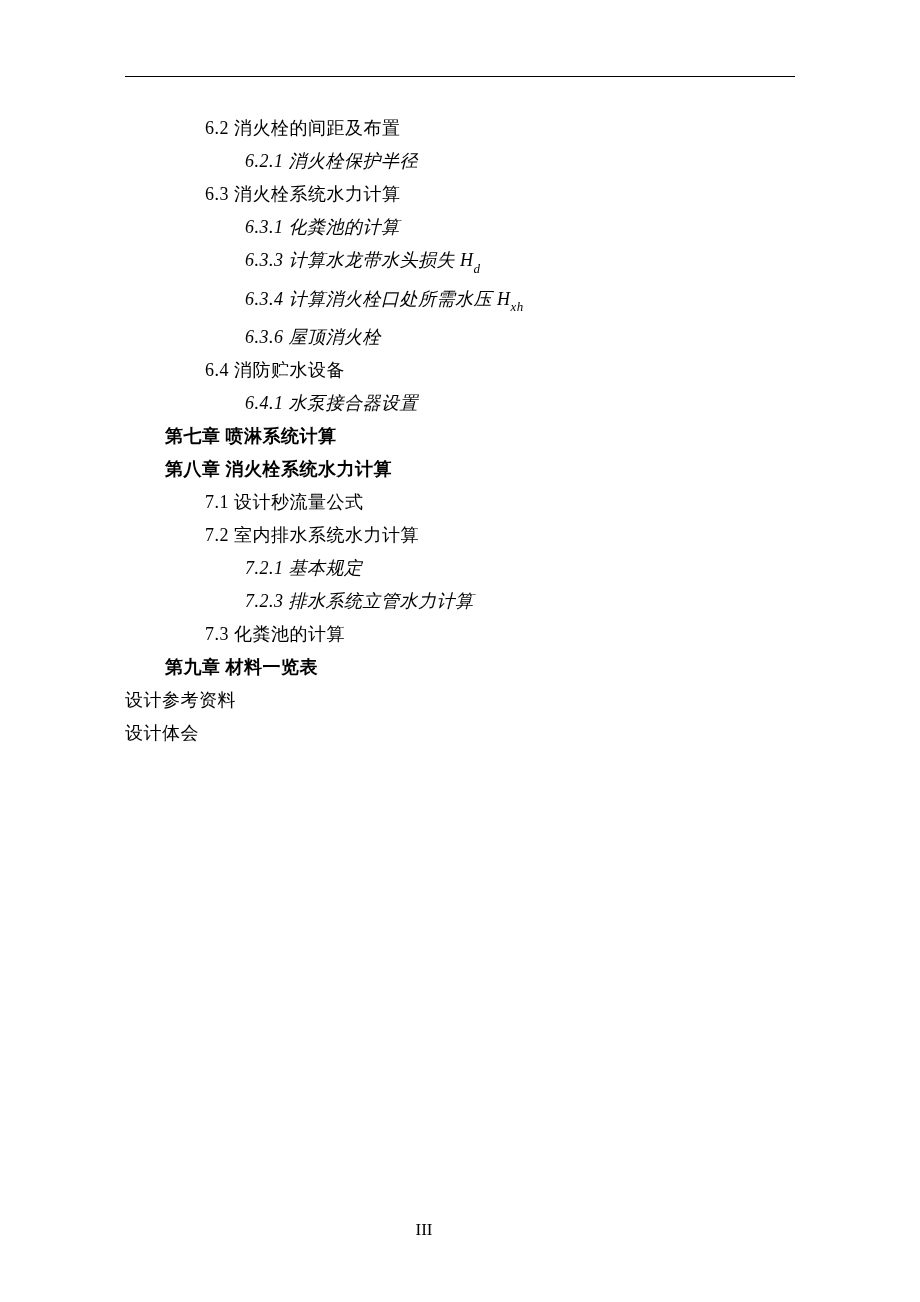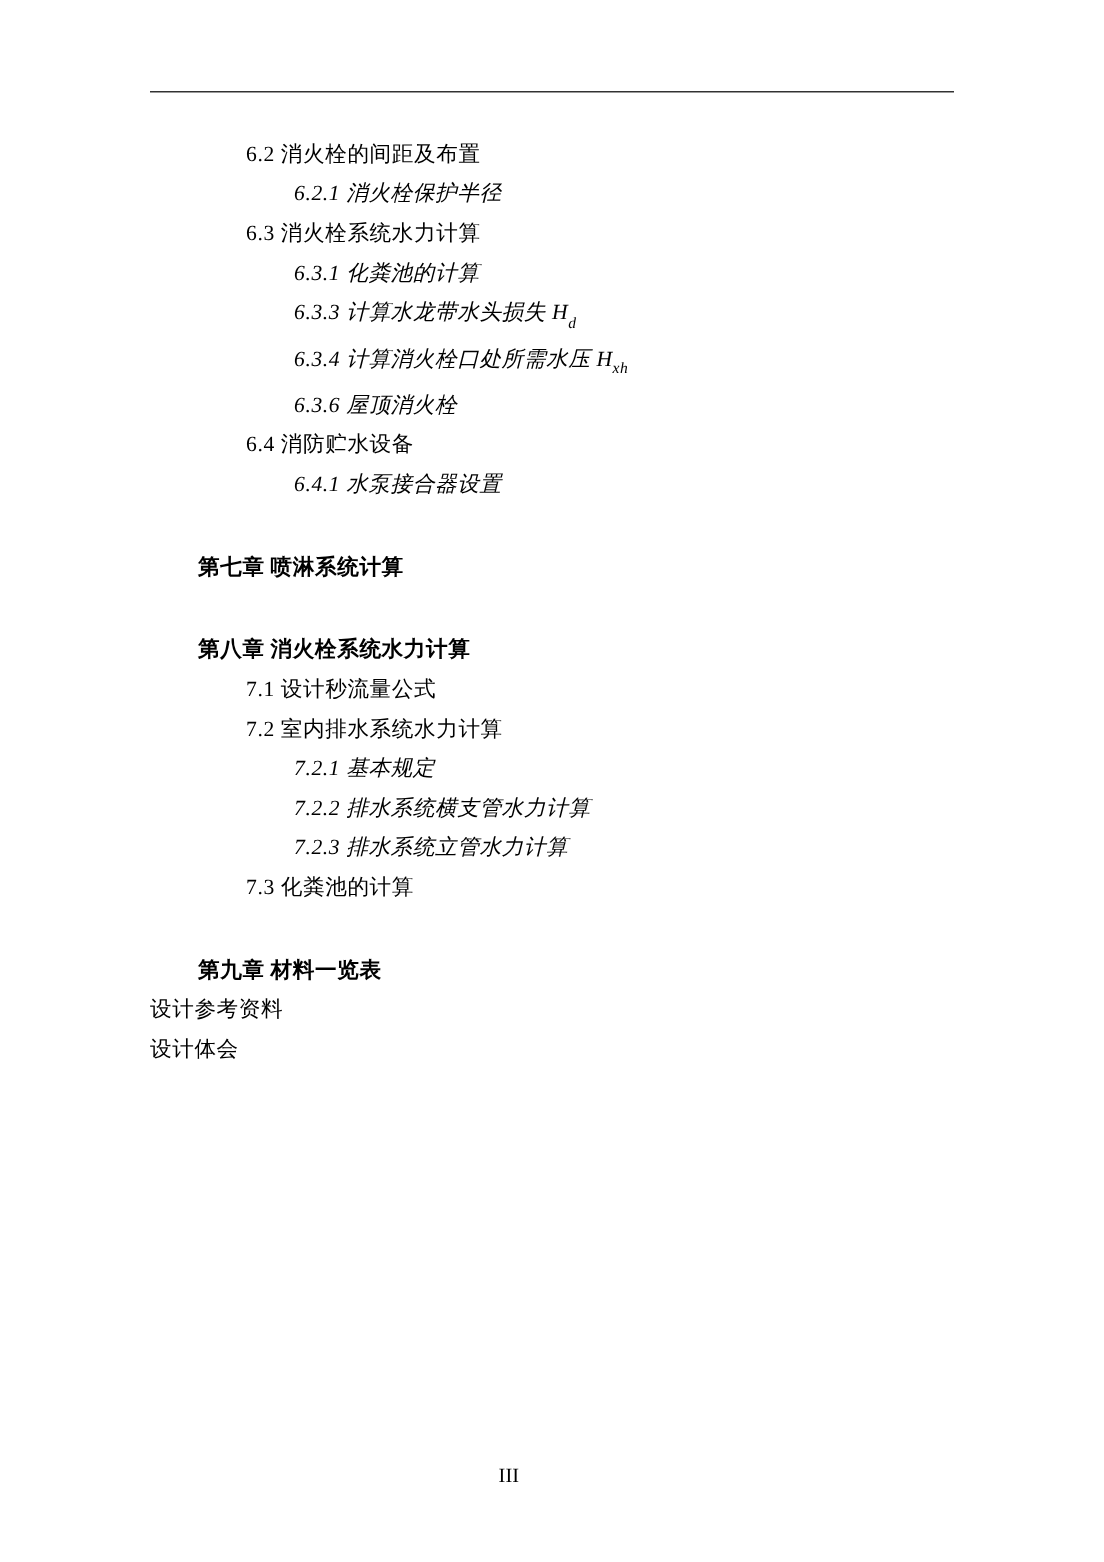--- a/index.html
+++ b/index.html
@@ -27,21 +27,20 @@
       width: 670px;
       line-height: 33px;
       letter-spacing: 0.5px;
     }
     .lvl0 {
       padding-left: 0;
     }
     .lvl1b {
       padding-left: 40px;
       font-weight: bold;
-      margin-top: 36px;
     }
     .lvl2 {
       padding-left: 80px;
     }
     .lvl3 {
       padding-left: 120px;
       font-style: italic;
     }
     .sub {
       font-size: 13px;
@@ -72,21 +71,20 @@
   <div class="lvl3"><span>6.3.3</span> <span>计算水龙带水头损失 H</span><span class="sub">d</span></div>
   <div class="lvl3"><span>6.3.4</span> <span>计算消火栓口处所需水压 H</span><span class="sub">xh</span></div>
   <div class="lvl3"><span>6.3.6</span> <span>屋顶消火栓</span></div>
   <div class="lvl2"><span>6.4</span> <span>消防贮水设备</span></div>
   <div class="lvl3"><span>6.4.1</span> <span>水泵接合器设置</span></div>
   <div class="lvl1b"><span>第七章 喷淋系统计算</span></div>
   <div class="lvl1b"><span>第八章 消火栓系统水力计算</span></div>
   <div class="lvl2"><span>7.1</span> <span>设计秒流量公式</span></div>
   <div class="lvl2"><span>7.2</span> <span>室内排水系统水力计算</span></div>
   <div class="lvl3"><span>7.2.1</span> <span>基本规定</span></div>
-  <div class="lvl3"><span>7.2.2</span> <span>排水系统横支管水力计算</span></div>
   <div class="lvl3"><span>7.2.3</span> <span>排水系统立管水力计算</span></div>
   <div class="lvl2"><span>7.3</span> <span>化粪池的计算</span></div>
   <div class="lvl1b"><span>第九章 材料一览表</span></div>
   <div class="lvl0"><span>设计参考资料</span></div>
   <div class="lvl0"><span>设计体会</span></div>
 </div>
 
 <div class="page-number">III</div>
 
 </body></html>

